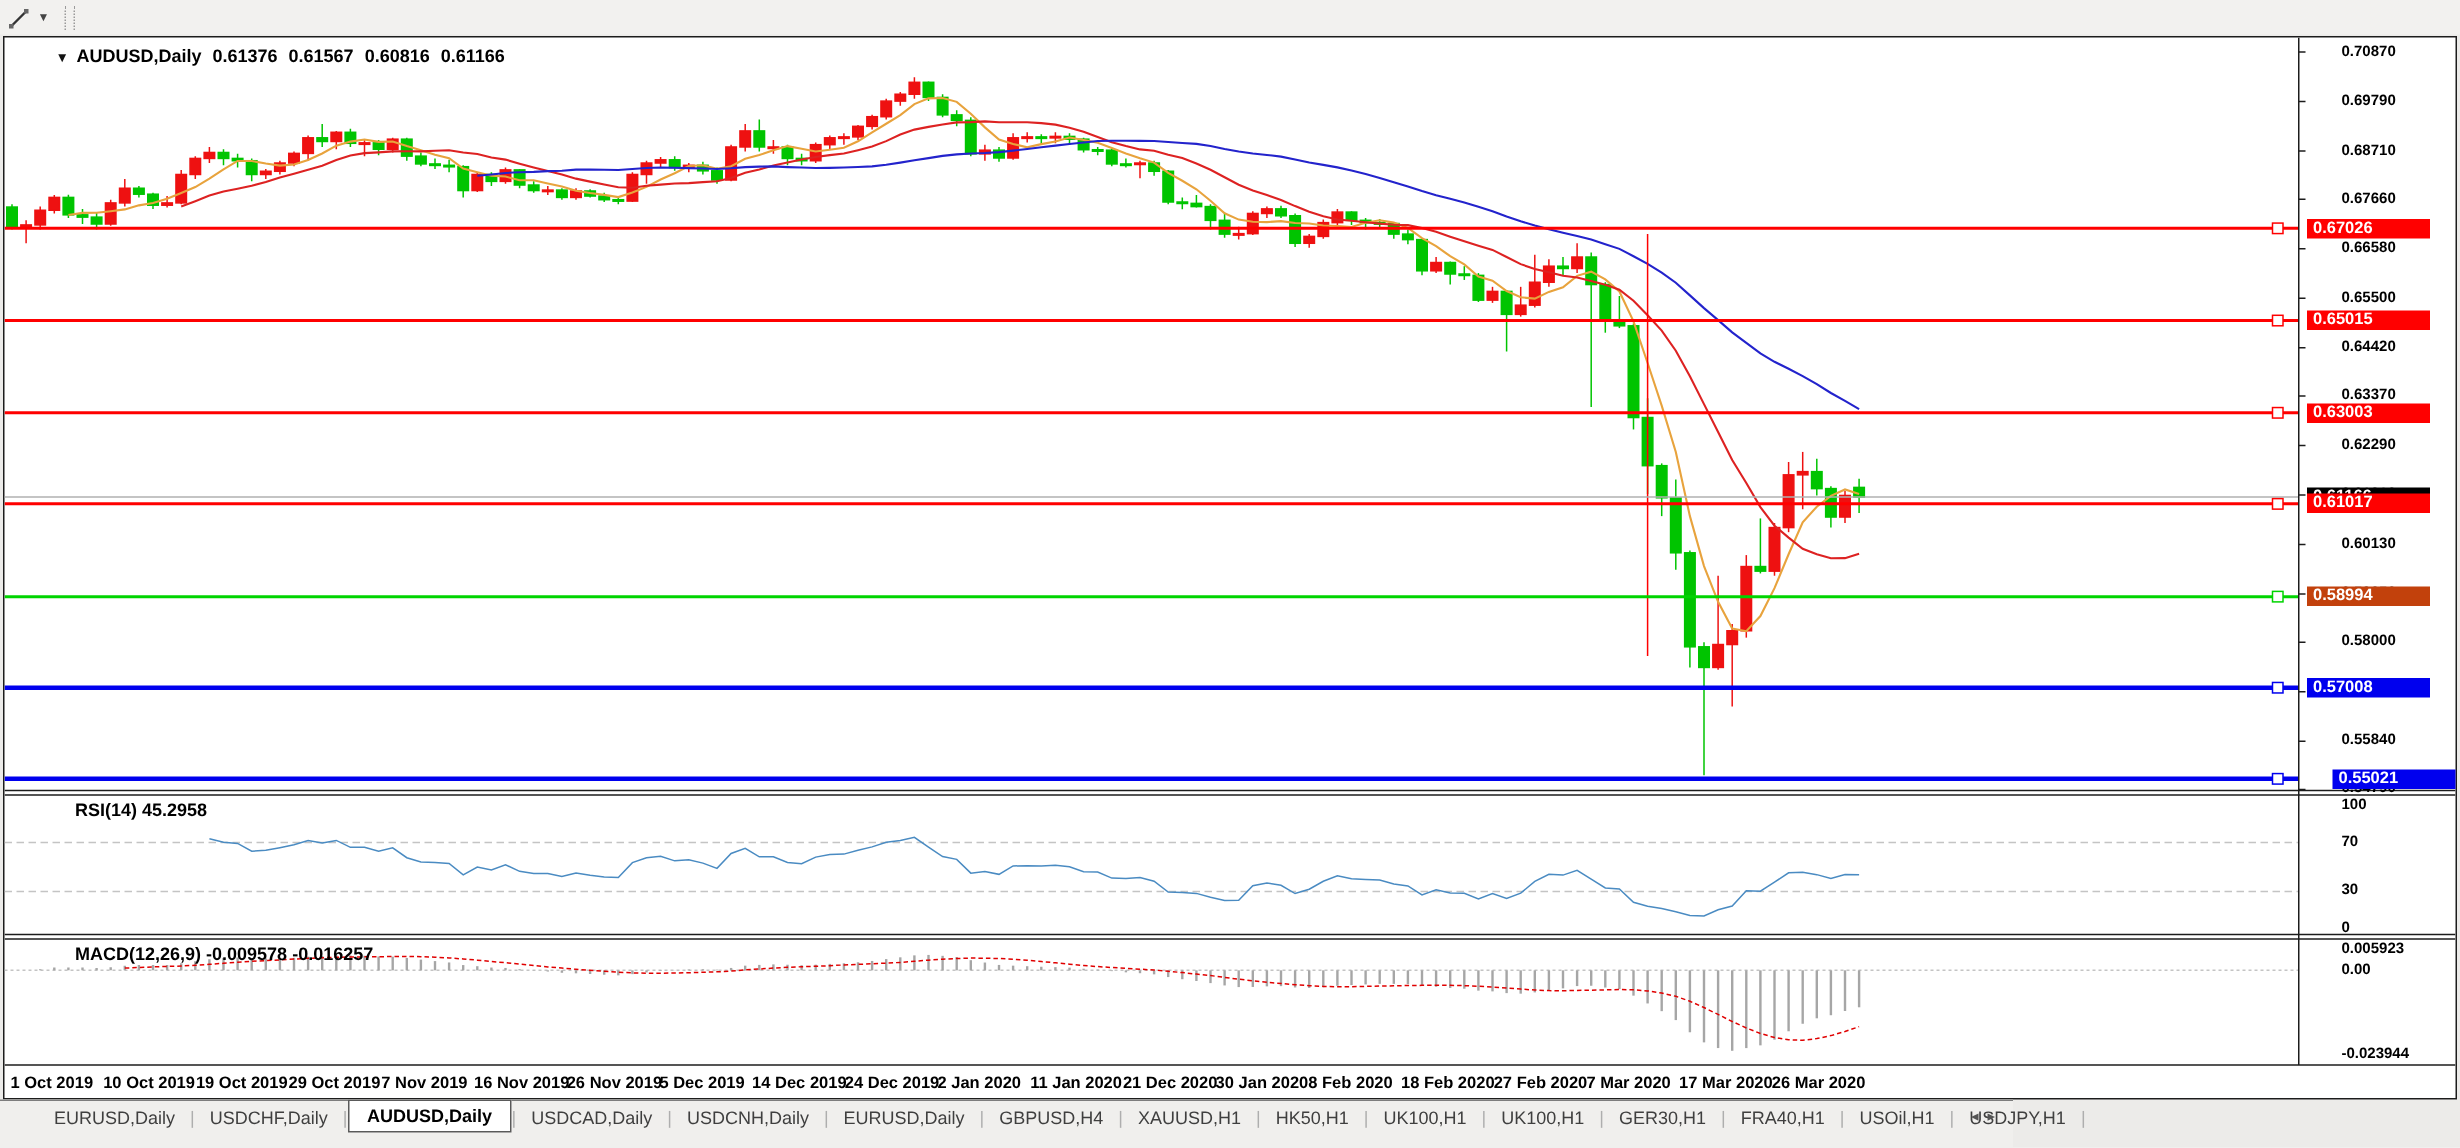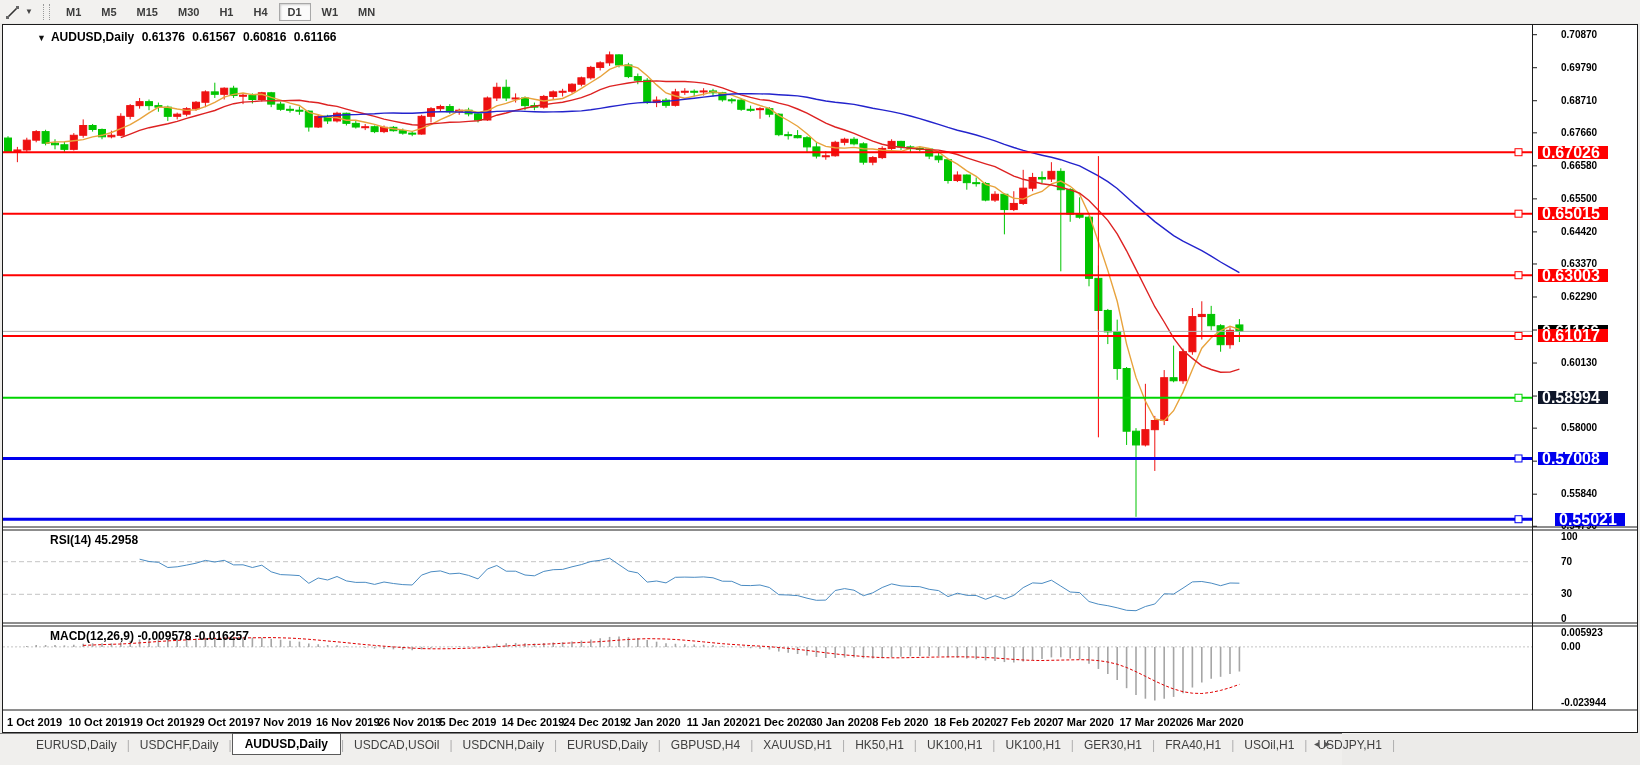--- a/index.html
+++ b/index.html
@@ -26,22 +26,22 @@
   #chart-svg { position:absolute; left:0; top:0; }
   .chart-title { position:absolute; left:7px; top:5px; font-size:12px; font-weight:700;
                  color:#000; letter-spacing:0; white-space:nowrap;margin-left:27px; }
   .chart-title .tri { font-size:9px; margin-right:5px; color:#111; }
   .chart-title span { margin-right:4px; }
   .ind-label { position:absolute; left:7px; font-size:12px; font-weight:700; color:#000; white-space:nowrap;padding-left:40px; }
 
   
   #price-axis { position:absolute; left:1530px; top:0; width:106px; height:707px; font-weight:700; }
   .tick-label { position:absolute; left:28px; font-size:10px; color:#000; white-space:nowrap; }
-  .level-label { position:absolute; left:5px; width:70px; height:13px; line-height:13px;
-                 font-size:16px; color:#fff; padding-left:4px; white-space:nowrap; }
+  .level-label { position:absolute; left:5px; width:82px; height:13px; line-height:13px;
+                 font-size:11px; color:#fff; padding-left:4px; white-space:nowrap; }
 
   
   #dates-row { position:absolute; left:0; top:0; width:1634px; height:707px; pointer-events:none; }
   .date-label { position:absolute; font-size:11px; font-weight:700; color:#000; white-space:nowrap; }
 
   
   .tabbar { position:absolute; left:0; top:733px; width:1342px; height:32px;
             background:#f0efed; border-top:1px solid #7d7d7d; }
   .tabs { position:absolute; left:26px; top:0; height:22px; display:flex; align-items:center; }
   .tab { font-size:12px; color:#3f3f3f; padding:2px 10px; white-space:nowrap; cursor:default; }
@@ -58,21 +58,20 @@
   <div class="toolbar">
     <div class="tool-icon">
       <svg width="16" height="16" viewBox="0 0 16 16">
         <line x1="2" y1="14" x2="13" y2="3" stroke="#333" stroke-width="1.6"></line>
         <rect x="1" y="12" width="3" height="3" fill="#666"></rect>
         <rect x="11" y="2" width="3" height="3" fill="#666"></rect>
       </svg>
     </div>
     <div class="caret">▼</div>
     <div class="tb-handle"></div>
-    <div class="tf-buttons" id="tf-buttons"><span class="tf-btn">M1</span><span class="tf-btn">M5</span><span class="tf-btn">M15</span><span class="tf-btn">M30</span><span class="tf-btn">H1</span><span class="tf-btn">H4</span><span class="tf-btn pressed">D1</span><span class="tf-btn">W1</span><span class="tf-btn">MN</span></div>
   </div>
 
   <div class="chart-window">
     <svg id="chart-svg" width="1634" height="707" viewBox="0 0 1634 707">
         <g>
           <line x1="5" y1="111.19572000000002" x2="5" y2="128.00976999999986" stroke="#00c400" stroke-width="1"></line>
           <rect x="1.5" y="113.02997999999982" width="7" height="13.451240000000212" fill="#00c400" stroke="#00c400"></rect>
         </g>
         <g>
           <line x1="14.4" y1="121.89556999999986" x2="14.4" y2="137.18106999999986" stroke="#ee1111" stroke-width="1"></line>
@@ -840,35 +839,35 @@
         <div class="tick-label" style="top: 563.3px;">30</div>
         <div class="tick-label" style="top: 587.75px;">0</div>
         <div class="tick-label" style="top: 602px;">0.005923</div>
         <div class="tick-label" style="top: 615.881px;">0.00</div>
         <div class="tick-label" style="top: 671.996px;">-0.023944</div>
         <div class="level-label" style="top: 299.861px; background: rgb(0, 0, 0);">0.61166</div>
         <div class="level-label" style="top: 120.715px; background: rgb(255, 0, 0);">0.67026</div>
         <div class="level-label" style="top: 182.193px; background: rgb(255, 0, 0);">0.65015</div>
         <div class="level-label" style="top: 243.702px; background: rgb(255, 0, 0);">0.63003</div>
         <div class="level-label" style="top: 304.416px; background: rgb(255, 0, 0);">0.61017</div>
-        <div class="level-label" style="top: 366.261px; background: #0f172a;">0.58994</div>
+        <div class="level-label" style="top: 366.261px; background: #c2410c;">0.58994</div>
         <div class="level-label" style="top: 426.975px; background: rgb(0, 0, 238);">0.57008</div>
         <div class="level-label" style="top: 487.72px; background: rgb(0, 0, 238); margin-left: 17px;">0.55021</div>
       </div>
   </div>
 
   <div class="tabbar">
     <div class="tabs" id="tabs">
         <span class="tab">EURUSD,Daily</span>
         <span class="tab-sep">|</span>
         <span class="tab">USDCHF,Daily</span>
         <span class="tab-sep">|</span>
         <span class="tab active">AUDUSD,Daily</span>
         <span class="tab-sep">|</span>
-        <span class="tab">USDCAD,USOil</span>
+        <span class="tab">USDCAD,Daily</span>
         <span class="tab-sep">|</span>
         <span class="tab">USDCNH,Daily</span>
         <span class="tab-sep">|</span>
         <span class="tab">EURUSD,Daily</span>
         <span class="tab-sep">|</span>
         <span class="tab">GBPUSD,H4</span>
         <span class="tab-sep">|</span>
         <span class="tab">XAUUSD,H1</span>
         <span class="tab-sep">|</span>
         <span class="tab">HK50,H1</span>

